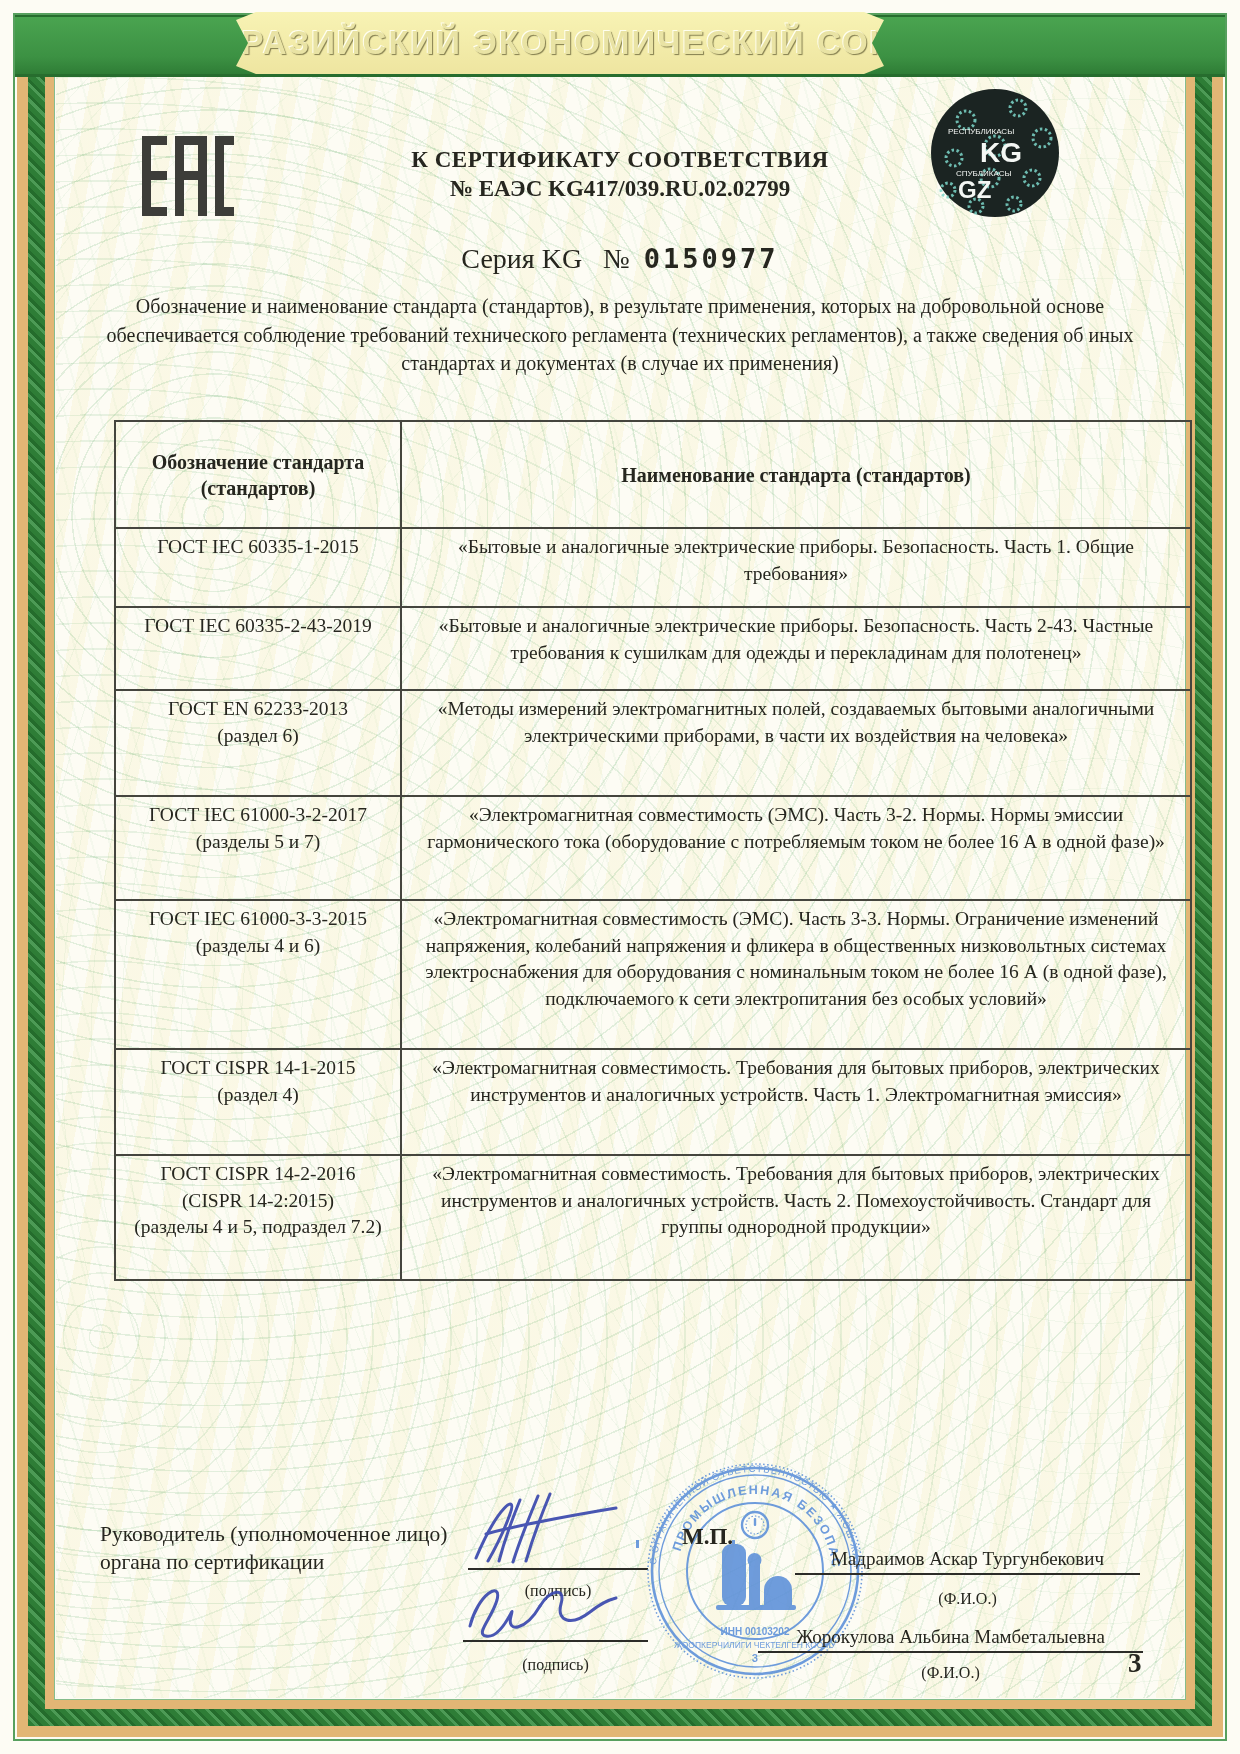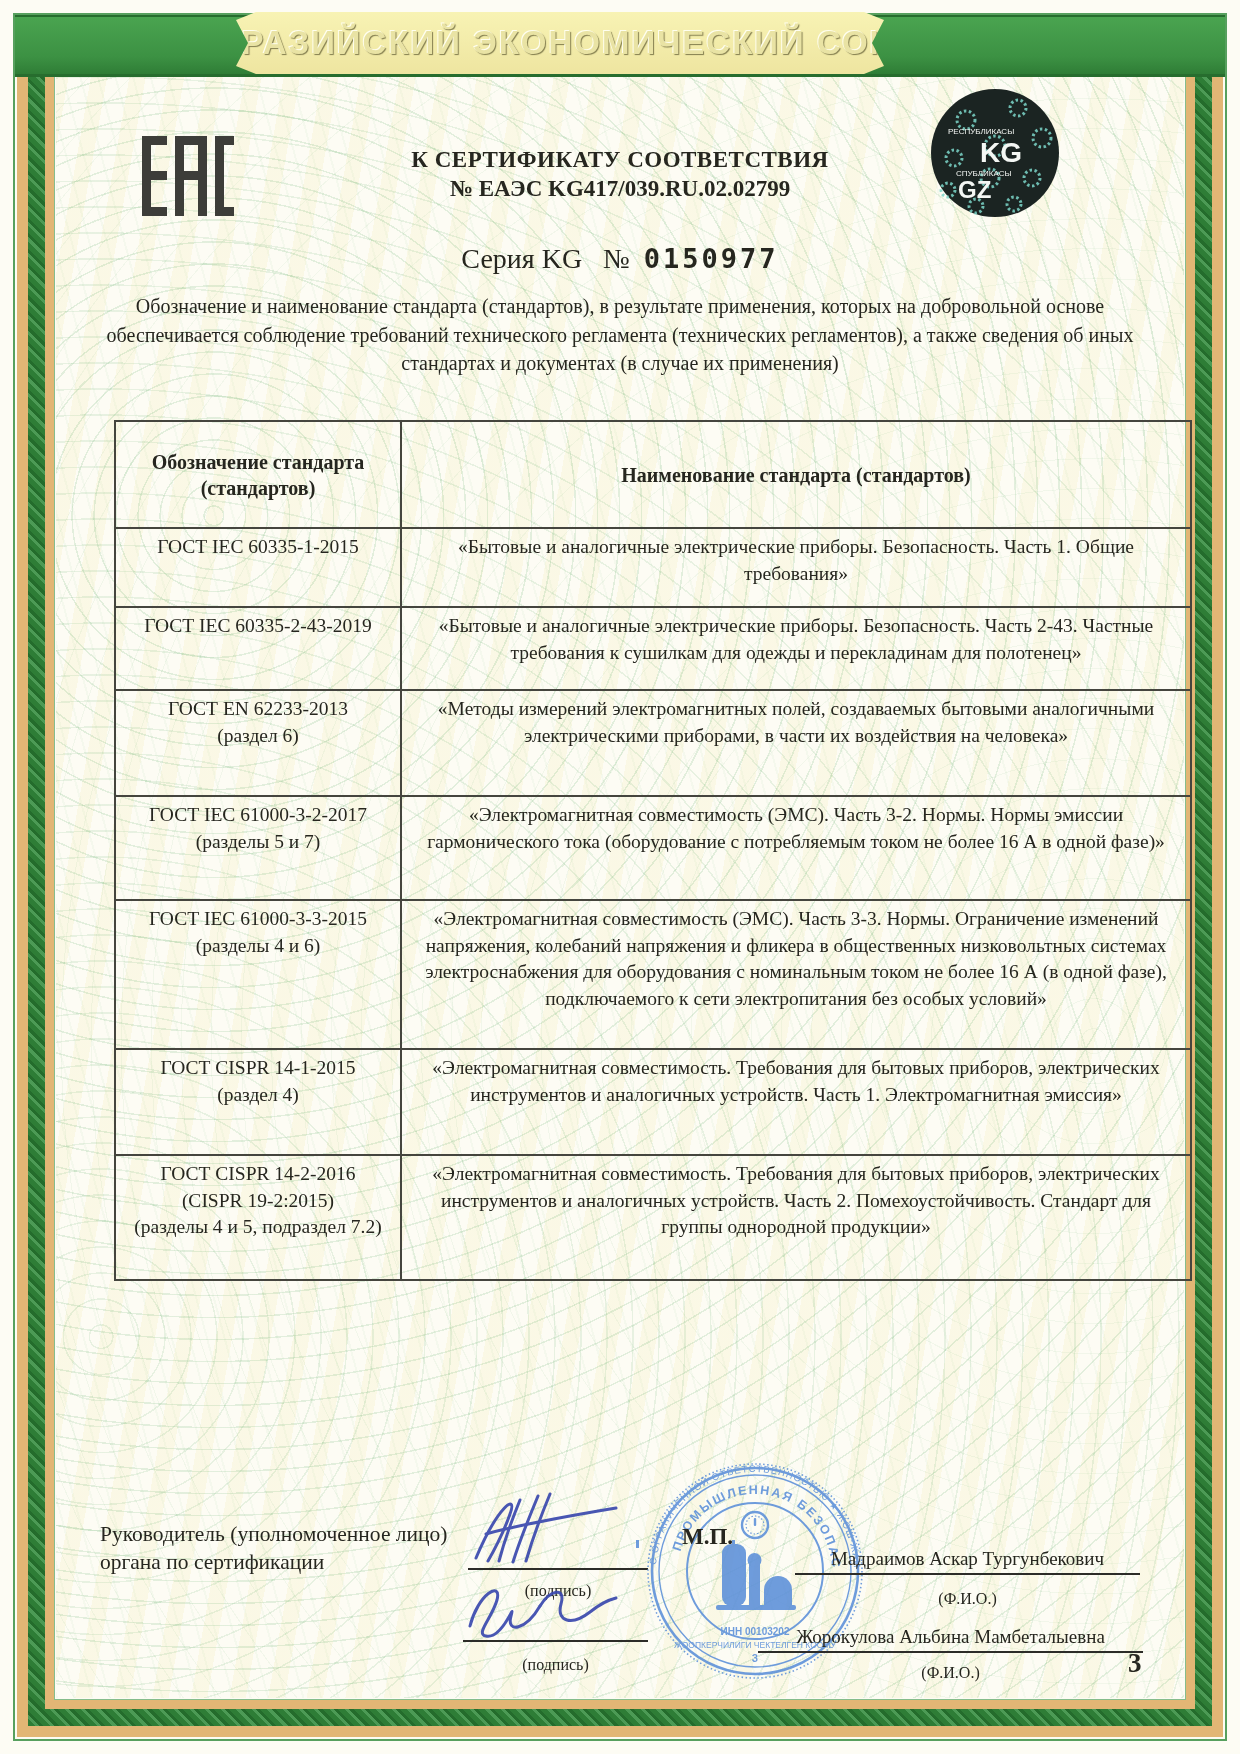--- a/index.html
+++ b/index.html
@@ -223,21 +223,21 @@
             <div>ГОСТ CISPR 14-1-2015</div>
             <div>(раздел 4)</div>
           </td>
           <td>
             <div>«Электромагнитная совместимость. Требования для бытовых приборов, электрических инструментов и аналогичных устройств. Часть 1. Электромагнитная эмиссия»</div>
           </td>
         </tr>
         <tr class="std-row row-6">
           <td>
             <div>ГОСТ CISPR 14-2-2016</div>
-            <div>(CISPR 19-2:2015)</div>
+            <div>(CISPR 14-2:2015)</div>
             <div>(разделы 4 и 5, подраздел 7.2)</div>
           </td>
           <td>
             <div>«Электромагнитная совместимость. Требования для бытовых приборов, электрических инструментов и аналогичных устройств. Часть 2. Помехоустойчивость. Стандарт для группы однородной продукции»</div>
           </td>
         </tr>
       </tbody>
   </table>
 
   <div class="role role1">Руководитель (уполномоченное лицо) органа по сертификации</div>

